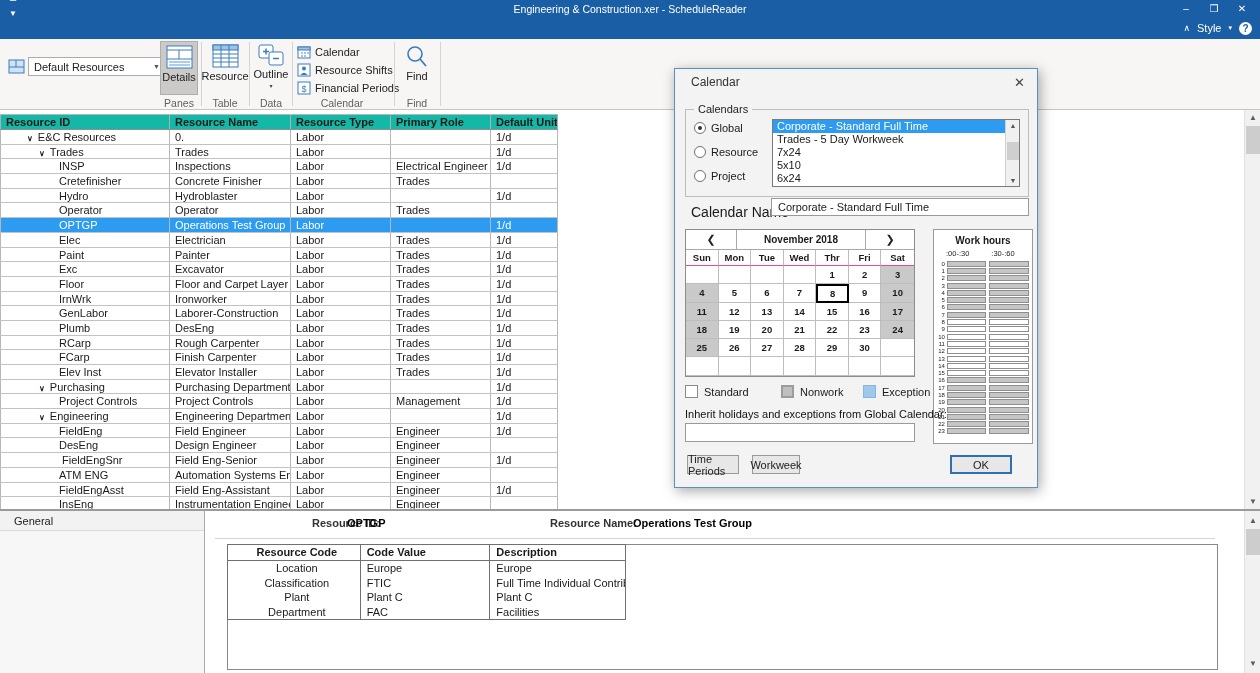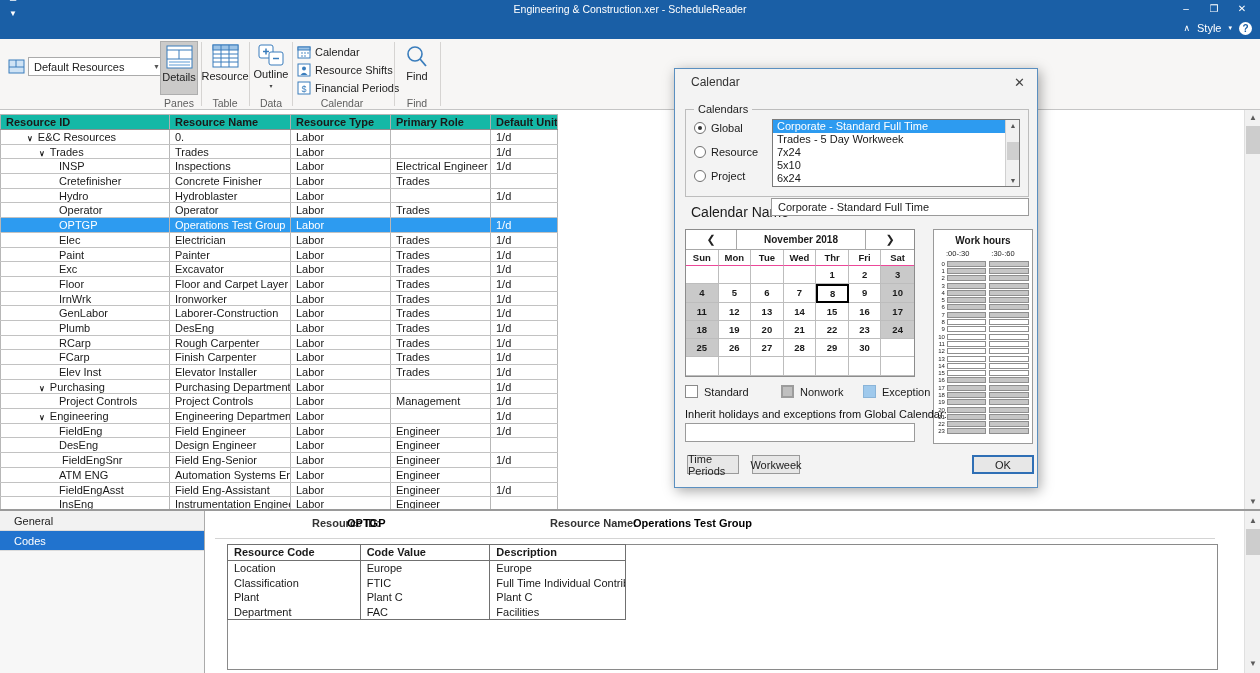--- a/index.html
+++ b/index.html
@@ -60,21 +60,21 @@
   .dhead .lbl { font-weight:bold; color:#333; }
   .dhead .val { font-weight:bold; color:#000; }
   .dhead-sep { position:absolute; left:215px; top:27px; width:1000px; height:1px; background:#d4d4d4; }
   .codes-box { position:absolute; left:227px; top:33px; width:991px; height:126px; background:#fff; border:1px solid #8a8a8a; }
   .ctable { position:absolute; left:-1px; top:-1px; width:399px; border:1px solid #707070; }
   .crow { display:flex; height:14.6px; }
   .crow.head { height:16px; border-bottom:1px solid #707070; }
   .crow.head .cc { font-weight:bold; }
   .cc { padding:1px 0 0 6px; border-right:1px solid #707070; overflow:hidden; white-space:nowrap; }
   .cc:last-child { border-right:none; }
-  .k0 { width:133px; } .k1 { width:130px; } .k2 { width:135px; }
+  .k0 { width:133px;text-align:center; } .k1 { width:130px; } .k2 { width:135px; }
 
   
   .dialog { position:absolute; left:674px; top:68px; width:364px; height:420px; background:#f3f3f3; border:1px solid #5a8fc0; box-shadow:2px 3px 12px rgba(0,0,0,.35); }
   .dlg-title { position:absolute; left:0; top:0; right:0; height:26px; display:flex; align-items:center; padding:0 12px 0 16px; font-size:12px; color:#333; }
   .dlg-close { margin-left:auto; font-size:13px; color:#444; }
   .groupbox { position:absolute; left:10px; top:40px; width:344px; height:88px; border:1px solid #bdbdbd; }
   .groupbox-label { position:absolute; top:-7px; left:8px; background:#f3f3f3; padding:0 4px; font-size:11px; color:#222; }
   .radio-row { position:absolute; left:8px; display:flex; align-items:center; gap:5px; font-size:11px; }
   .radio { width:12px; height:12px; border:1px solid #707070; border-radius:50%; background:#fff; position:relative; }
   .radio.sel::after { content:""; position:absolute; left:3px; top:3px; width:4px; height:4px; border-radius:50%; background:#333; }
@@ -686,27 +686,26 @@
         <span class="sw exception"></span>
         <span>Exception</span>
       </div>
     </div>
 
   <div class="inherit-label">Inherit holidays and exceptions from Global Calendar:</div>
   <div class="inherit-field"></div>
 
   <div class="dlg-btn" style="left:12px; width:52px;">Time Periods</div>
   <div class="dlg-btn" style="left:77px; width:48px;">Workweek</div>
-  <div class="dlg-btn ok" style="right:3px; width:62px;">OK</div>
+  <div class="dlg-btn ok" style="right:25px; width:62px;">OK</div>
 </div>
 
 <div class="details-panel">
   <div class="dtabs">
       <div class="dtab">General</div>
-      <div class="dtab selected">Codes</div>
     </div>
   <div class="dhead">
     <span class="lbl" style="position:absolute; left:65px;margin-left:32px;">Resource ID:</span>
     <span class="val" style="position:absolute; left:132px;">OPTGP</span>
     <span class="lbl" style="position:absolute; left:335px;">Resource Name:</span>
     <span class="val" style="position:absolute; left:418px;">Operations Test Group</span>
   </div>
   <div class="dhead-sep"></div>
   <div class="codes-box">
     <div class="ctable">

